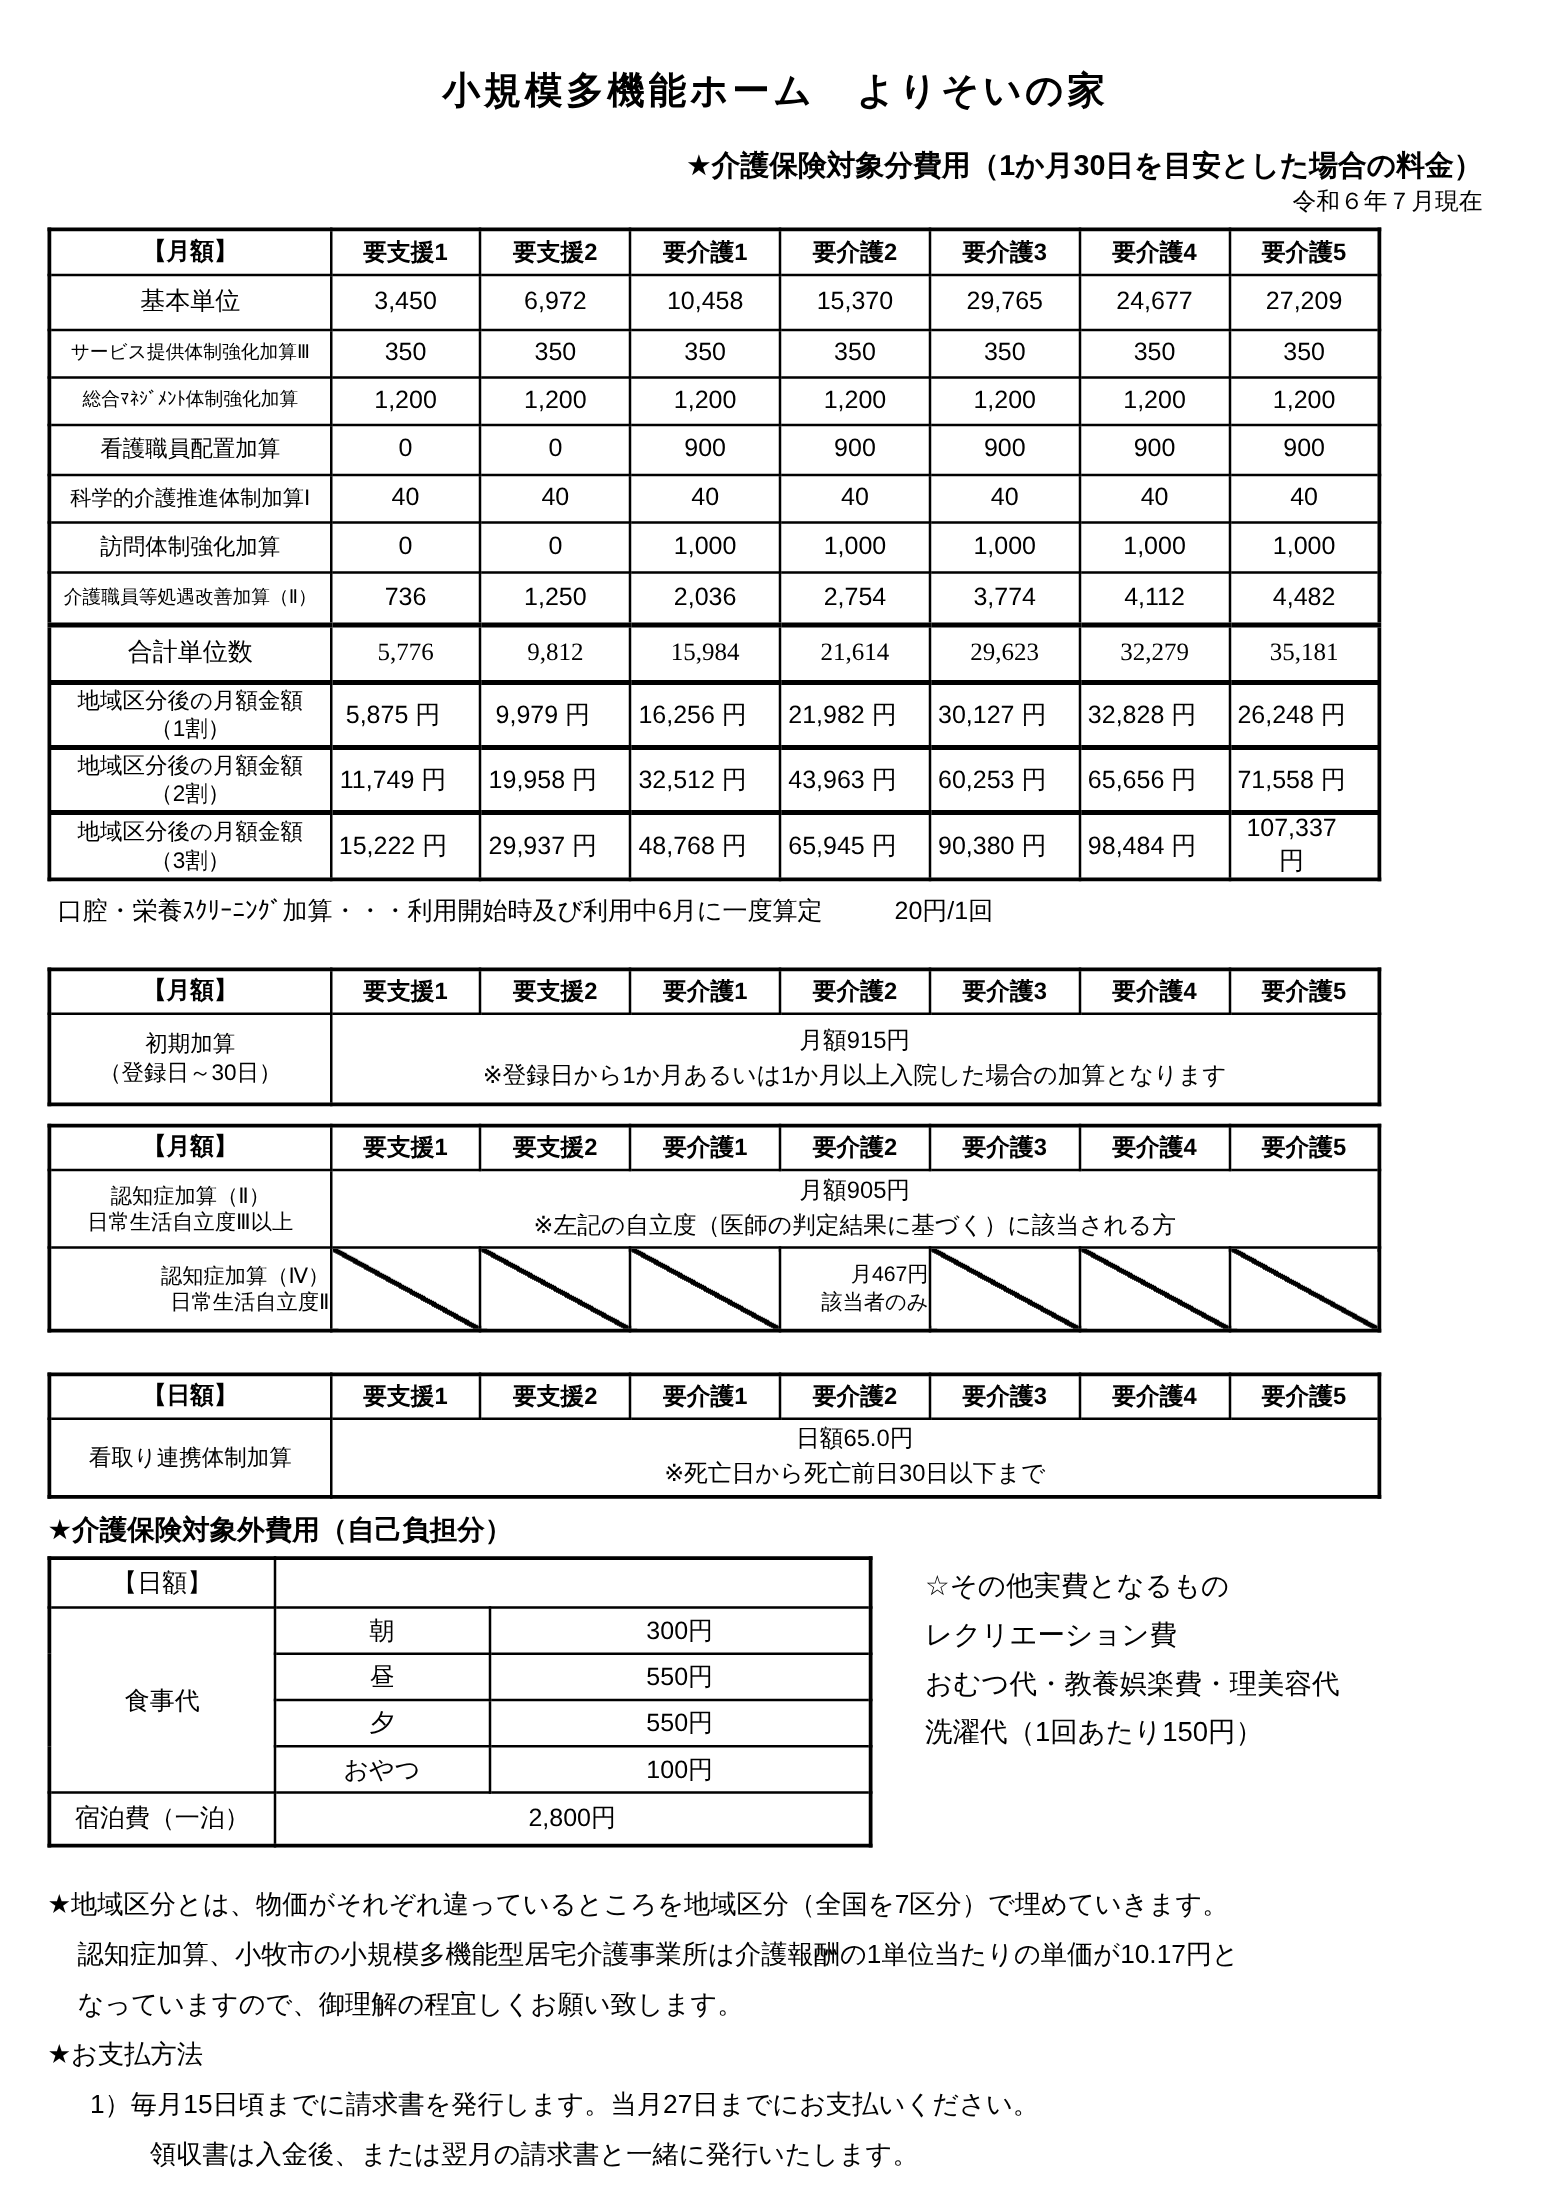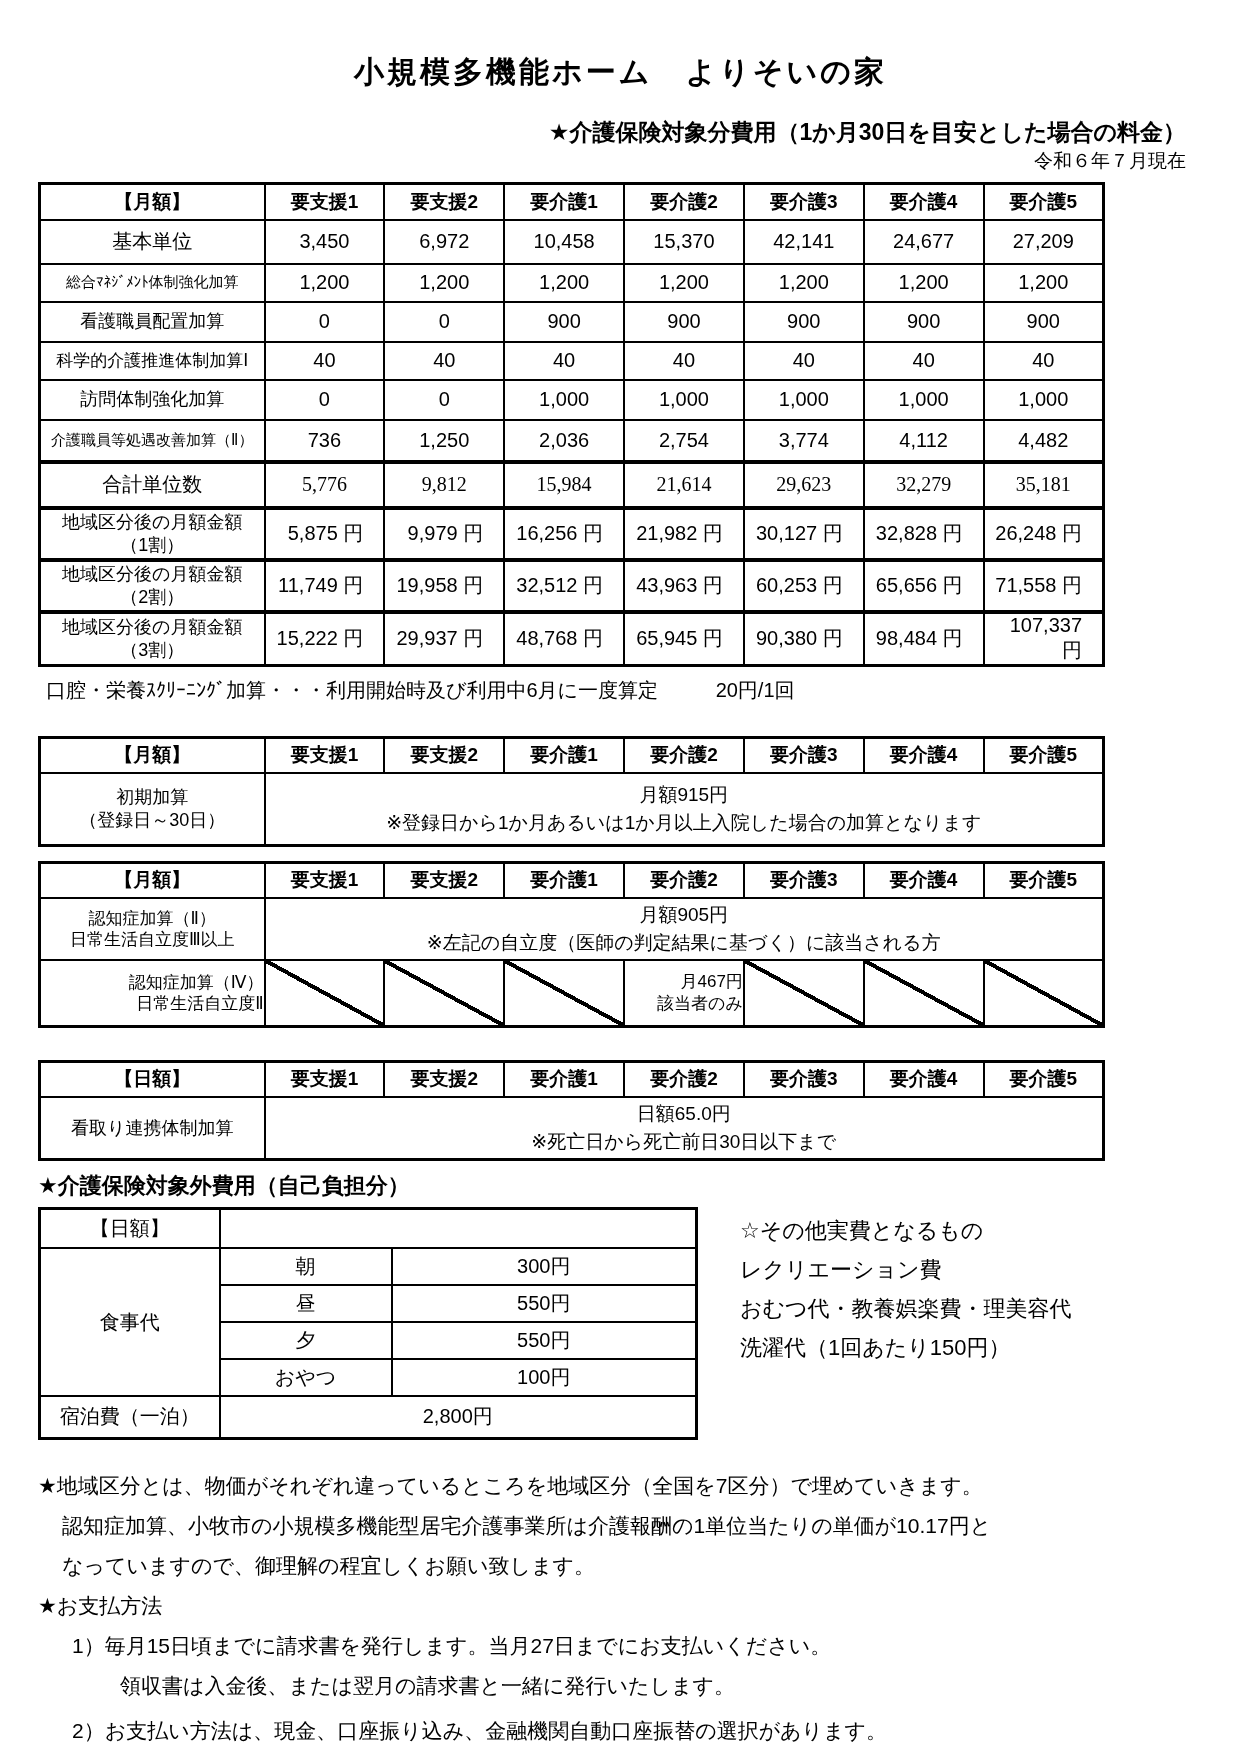--- a/index.html
+++ b/index.html
@@ -43,21 +43,21 @@
   tr.h44 td { height:44px; }
   tr.h46 td { height:46px;font-family:Liberation Serif, serif; }
   tr.h52 td { height:52px; }
   tr.h62 td { height:62px; }
   tr.h66 td { height:66px;text-align:right; }
   tr.h72 td { height:72px; }
   td.sm  { font-size:15px !important; }
   td.sm2 { font-size:17px !important; }
   td.lab18 { font-size:18px !important; }
   tr.thick-top td { border-top-width:4px; }
-  tr.money td.val { text-align:right; padding-right:20px; }
+  tr.money td.val { text-align:center; padding-right:20px; }
   td.merged { line-height:1.45; font-size:19px !important; }
   td.merged .l1 { font-size:19px; }
   td.merged .l2 { font-size:19px; }
   td.diag {
     background-image:linear-gradient(to top right,
       transparent calc(50% - 2px), #000 calc(50% - 2px),
       #000 calc(50% + 2px), transparent calc(50% + 2px));
   }
   td.two-line { line-height:1.3; font-size:17px !important; }
 
@@ -132,23 +132,33 @@
       <td>要介護3</td>
       <td>要介護4</td>
       <td>要介護5</td>
     </tr>
     <tr class="h44">
       <td class="lab">基本単位</td>
       <td>3,450</td>
       <td>6,972</td>
       <td>10,458</td>
       <td>15,370</td>
-      <td>42,141</td>
+      <td>29,765</td>
       <td>24,677</td>
       <td>27,209</td>
+    </tr>
+    <tr class="h38">
+      <td class="lab sm">サービス提供体制強化加算Ⅲ</td>
+      <td>350</td>
+      <td>350</td>
+      <td>350</td>
+      <td>350</td>
+      <td>350</td>
+      <td>350</td>
+      <td>350</td>
     </tr>
     <tr class="h38">
       <td class="lab sm">総合ﾏﾈｼﾞﾒﾝﾄ体制強化加算</td>
       <td>1,200</td>
       <td>1,200</td>
       <td>1,200</td>
       <td>1,200</td>
       <td>1,200</td>
       <td>1,200</td>
       <td>1,200</td>

